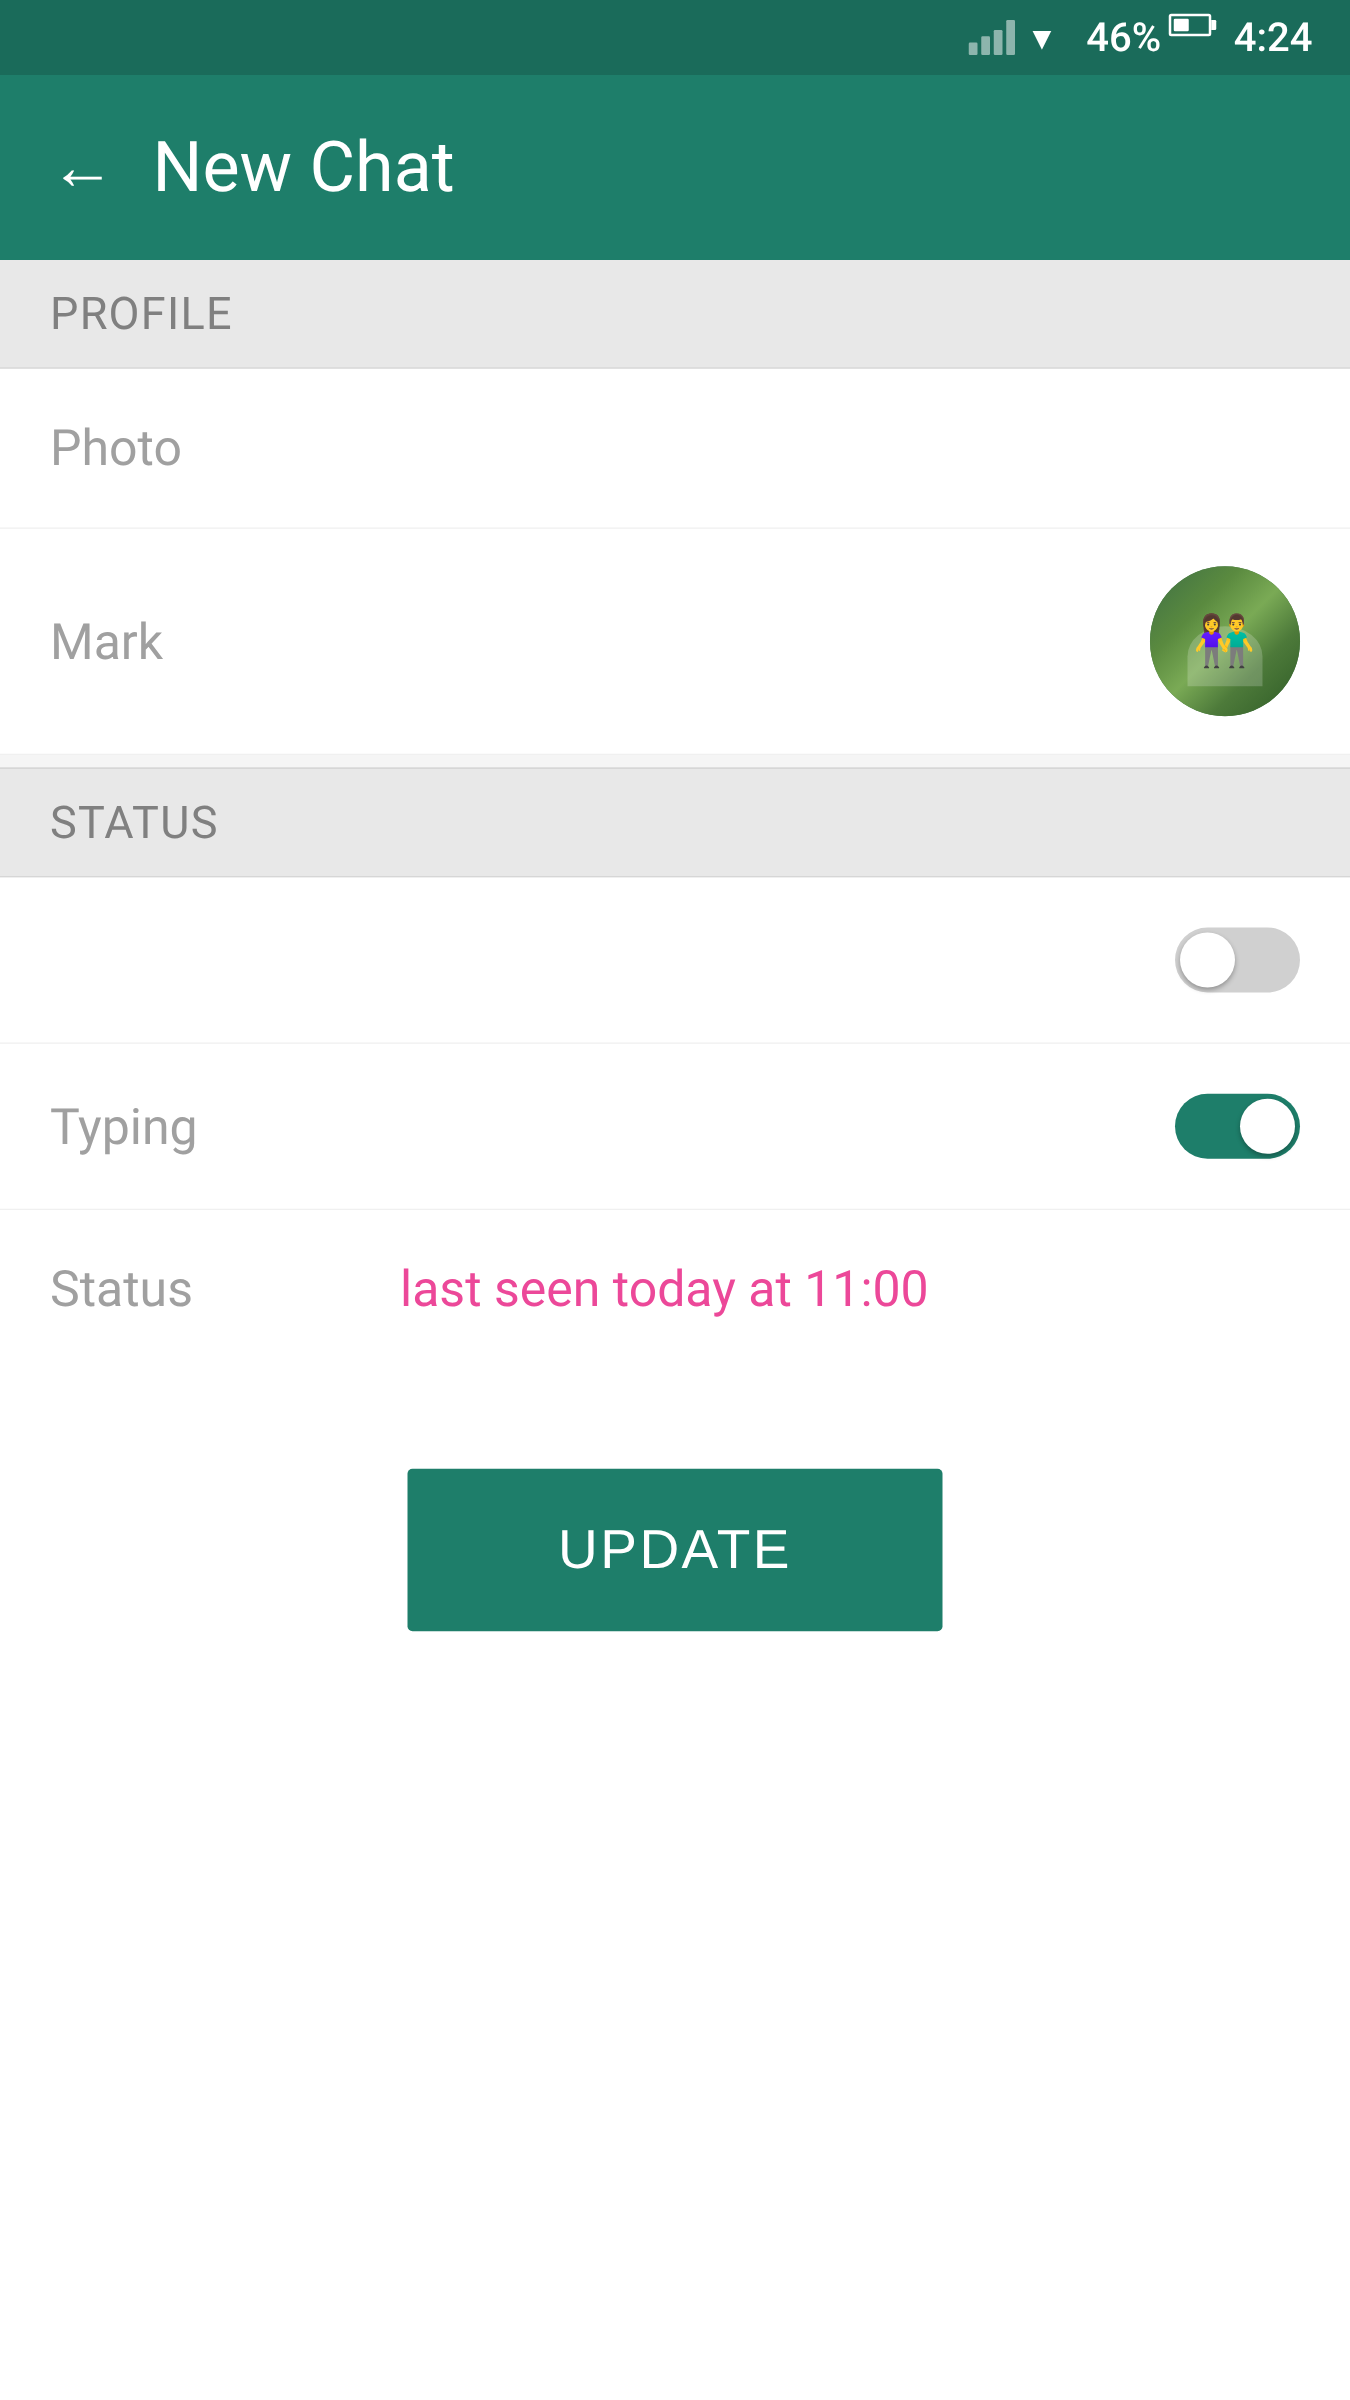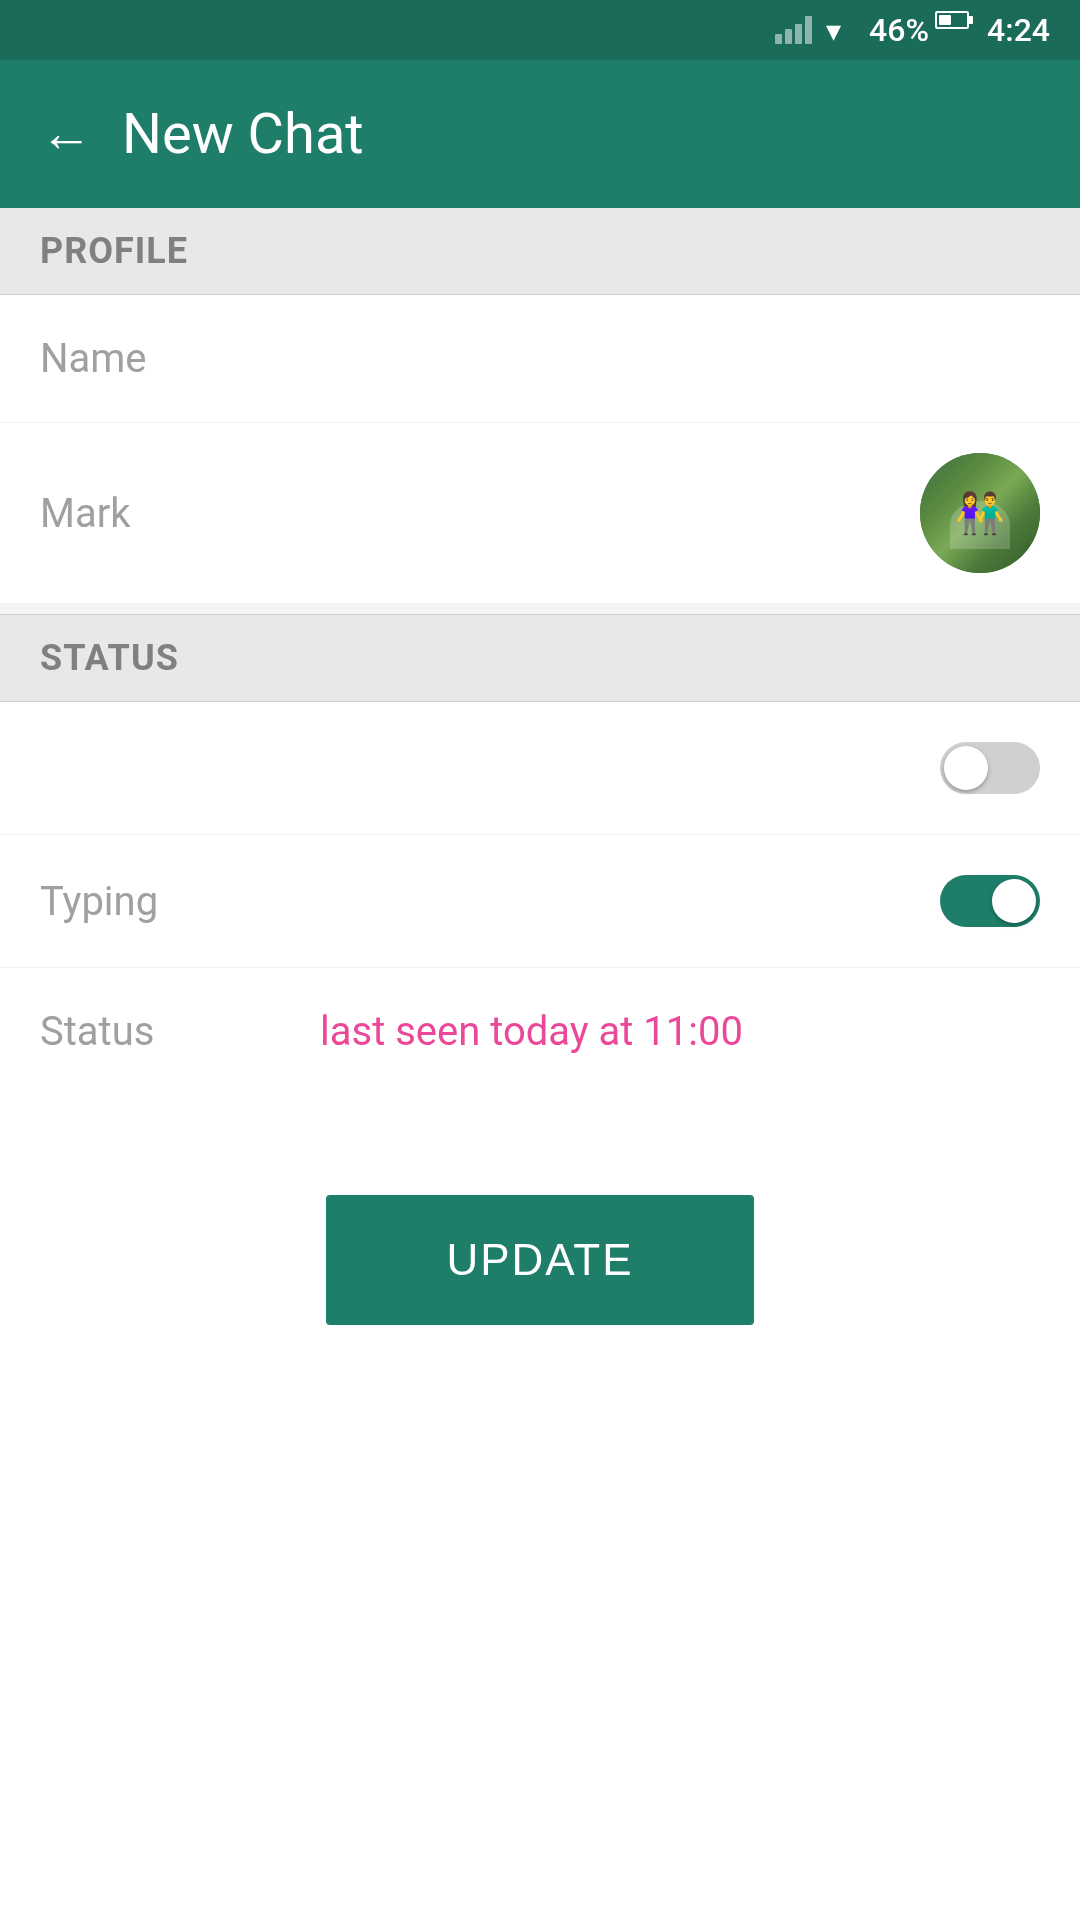--- a/index.html
+++ b/index.html
@@ -68,21 +68,21 @@
     
     .section-header {
       background: #e8e8e8;
       padding: 22px 40px;
       border-bottom: 1px solid #d0d0d0;
     }
 
     .section-header-text {
       color: #808080;
       font-size: 36px;
-      font-weight: 700;
+      font-weight: 400;
       letter-spacing: 1px;
     }
 
     
     .content {
       background: white;
       flex: 1;
     }
 
     .row {
@@ -225,21 +225,20 @@
     .update-button {
       background: #1e7e6a;
       color: white;
       border: none;
       padding: 40px 120px;
       font-size: 44px;
       font-weight: 500;
       letter-spacing: 2px;
       cursor: pointer;
       border-radius: 4px;
-      margin-top: 20px;
     }
 
     .spacer {
       flex: 1;
       background: white;
     }
 
     
     .signal-icon {
       display: inline-flex;
@@ -330,21 +329,21 @@
   <span class="app-bar-title">New Chat</span>
 </div>
 
 <div class="section-header">
   <span class="section-header-text">PROFILE</span>
 </div>
 
 <div class="content">
 
   <div class="row">
-    <span class="row-label">Name</span>
+    <span class="row-label">Photo</span>
   </div>
 
   <div class="row" style="padding-top:30px; padding-bottom:30px;">
     <span class="row-label">Mark</span>
     <div class="photo-circle">
       <div class="photo-circle-inner"></div>
     </div>
   </div>
 
 </div>

